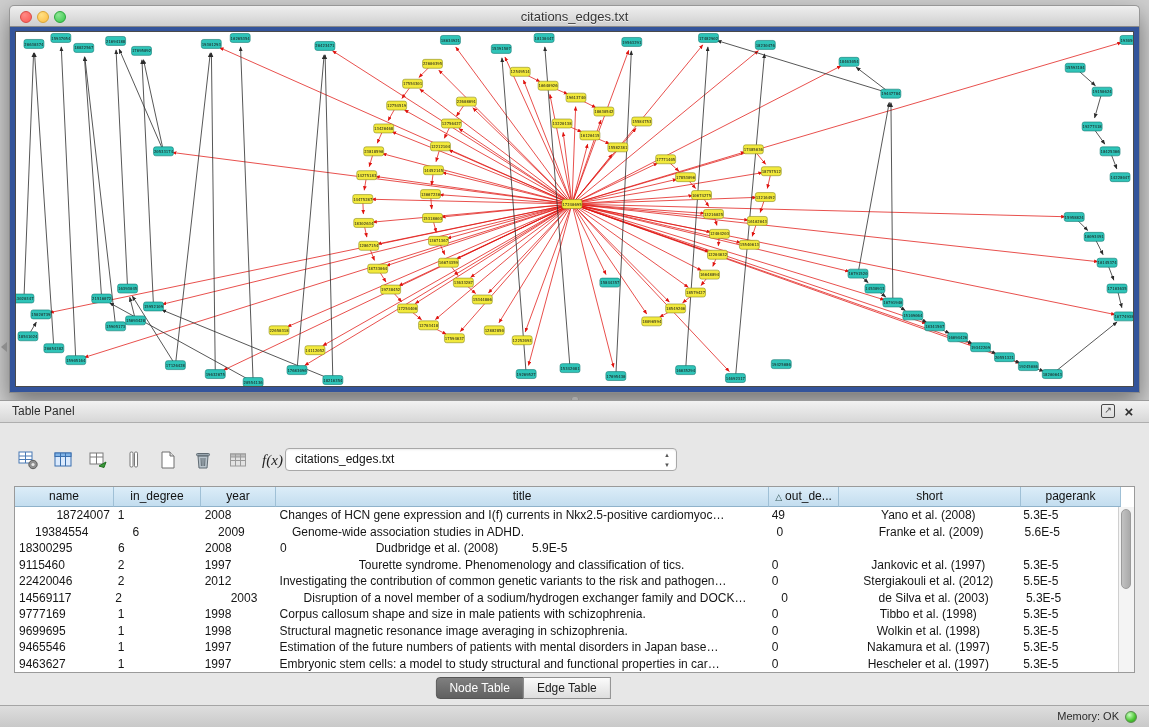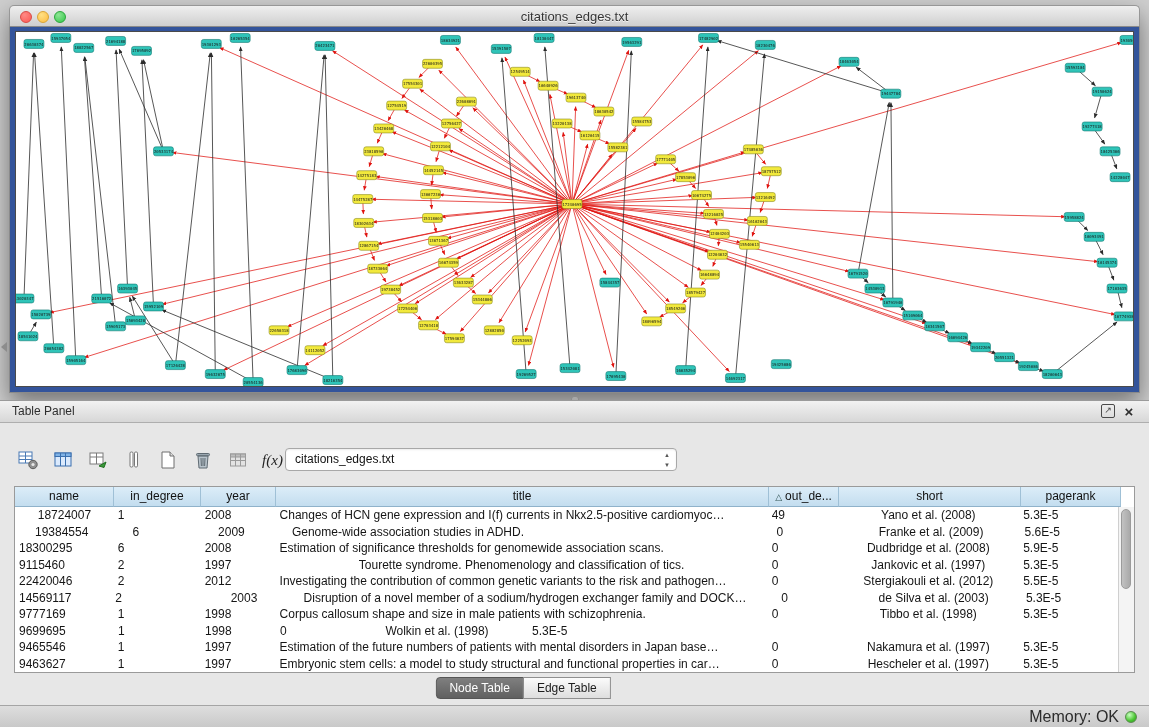--- a/index.html
+++ b/index.html
@@ -70,21 +70,21 @@
   
   .tabs{position:absolute;left:50%;transform:translateX(-50%);top:276px;display:flex;}
   .tab{height:20px;line-height:20px;padding:0 13px;font-size:12px;color:#1d1d1d;
     background:linear-gradient(#fbfbfb,#dedede);border:1px solid #8f8f8f;margin-left:-1px;cursor:default;}
   .tab.first{border-radius:4px 0 0 4px;margin-left:0;}
   .tab.last{border-radius:0 4px 4px 0;margin-top:38px;}
   .tab.selected{background:linear-gradient(#7f7f7f,#606060);color:#fff;border-color:#555;}
   
   .statusbar{position:absolute;left:0;top:705px;width:1149px;height:22px;
     background:linear-gradient(#dedede,#c9c9c9);border-top:1px solid #a5a5a5;box-sizing:border-box;}
-  .mem-label{position:absolute;right:30px;top:0;line-height:21px;font-size:16px;color:#2c2c2c;}
+  .mem-label{position:absolute;right:30px;top:0;line-height:21px;font-size:11px;color:#2c2c2c;}
   .mem-dot{position:absolute;right:12px;top:5px;width:12px;height:12px;border-radius:50%;
     background:radial-gradient(circle at 35% 30%,#c8ffc0,#49c531 60%,#2f9a1e);border:1px solid #5a8a50;box-sizing:border-box;}
 </style>
 </head>
 <body>
 
 <div class="net-window">
   <div class="titlebar">
     <span class="tl red"></span>
     <span class="tl yel"></span>
@@ -808,42 +808,41 @@
         <div class="th" style="width: 99px;">name</div>
         <div class="th" style="width: 87px;">in_degree</div>
         <div class="th" style="width: 75px;">year</div>
         <div class="th" style="width: 493px;">title</div>
         <div class="th" style="width: 70px;"><span class="sortg">△</span>out_de...</div>
         <div class="th" style="width: 182px;">short</div>
         <div class="th" style="width: 100px;">pagerank</div>
       </div>
     <div class="tbody" id="tbody">
         <div class="trow">
-          <div class="td" style="width: 99px; text-align: center;">18724007</div>
+          <div class="td" style="width: 99px; text-align: right;">18724007</div>
           <div class="td" style="width: 87px; text-align: left;">1</div>
           <div class="td" style="width: 75px; text-align: left;">2008</div>
           <div class="td" style="width: 493px; text-align: left;">Changes of HCN gene expression and I(f) currents in Nkx2.5-positive cardiomyoc…</div>
           <div class="td" style="width: 70px; text-align: left;">49</div>
           <div class="td" style="width: 182px; text-align: center;">Yano et al. (2008)</div>
           <div class="td" style="width: 100px; text-align: left;">5.3E-5</div>
         </div>
         <div class="trow">
           <div class="td" style="width: 99px; text-align: left; margin-left: 16px;">19384554</div>
           <div class="td" style="width: 87px; text-align: left;">6</div>
           <div class="td" style="width: 75px; text-align: left;">2009</div>
           <div class="td" style="width: 493px; text-align: left;">Genome-wide association studies in ADHD.</div>
           <div class="td" style="width: 70px; text-align: left;">0</div>
           <div class="td" style="width: 182px; text-align: center;">Franke et al. (2009)</div>
           <div class="td" style="width: 100px; text-align: left;">5.6E-5</div>
         </div>
         <div class="trow">
           <div class="td" style="width: 99px; text-align: left;">18300295</div>
           <div class="td" style="width: 87px; text-align: left;">6</div>
           <div class="td" style="width: 75px; text-align: left;">2008</div>
-          <div class="td" style="width: 493px; text-align: left;">Estimation of significance thresholds for genomewide association scans.</div>
           <div class="td" style="width: 70px; text-align: left;">0</div>
           <div class="td" style="width: 182px; text-align: center;">Dudbridge et al. (2008)</div>
           <div class="td" style="width: 100px; text-align: left;">5.9E-5</div>
         </div>
         <div class="trow">
           <div class="td" style="width: 99px; text-align: left;">9115460</div>
           <div class="td" style="width: 87px; text-align: left;">2</div>
           <div class="td" style="width: 75px; text-align: left;">1997</div>
           <div class="td" style="width: 493px; text-align: center;">Tourette syndrome. Phenomenology and classification of tics.</div>
           <div class="td" style="width: 70px; text-align: left;">0</div>
@@ -874,20 +873,21 @@
           <div class="td" style="width: 75px; text-align: left;">1998</div>
           <div class="td" style="width: 493px; text-align: left;">Corpus callosum shape and size in male patients with schizophrenia.</div>
           <div class="td" style="width: 70px; text-align: left;">0</div>
           <div class="td" style="width: 182px; text-align: center;">Tibbo et al. (1998)</div>
           <div class="td" style="width: 100px; text-align: left;">5.3E-5</div>
         </div>
         <div class="trow">
           <div class="td" style="width: 99px; text-align: left;">9699695</div>
           <div class="td" style="width: 87px; text-align: left;">1</div>
           <div class="td" style="width: 75px; text-align: left;">1998</div>
+          <div class="td" style="width: 493px; text-align: left;">Structural magnetic resonance image averaging in schizophrenia.</div>
           <div class="td" style="width: 70px; text-align: left;">0</div>
           <div class="td" style="width: 182px; text-align: center;">Wolkin et al. (1998)</div>
           <div class="td" style="width: 100px; text-align: left;">5.3E-5</div>
         </div>
         <div class="trow">
           <div class="td" style="width: 99px; text-align: left;">9465546</div>
           <div class="td" style="width: 87px; text-align: left;">1</div>
           <div class="td" style="width: 75px; text-align: left;">1997</div>
           <div class="td" style="width: 493px; text-align: left;">Estimation of the future numbers of patients with mental disorders in Japan base…</div>
           <div class="td" style="width: 70px; text-align: left;">0</div>

